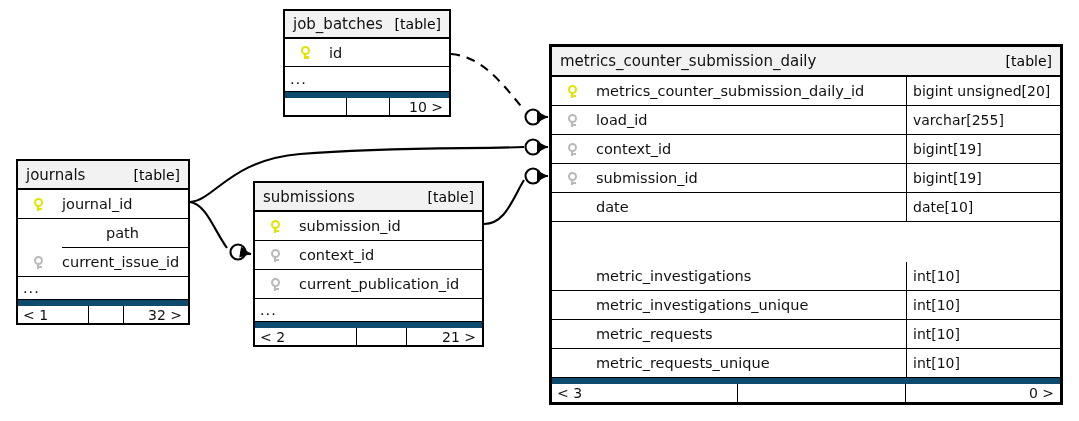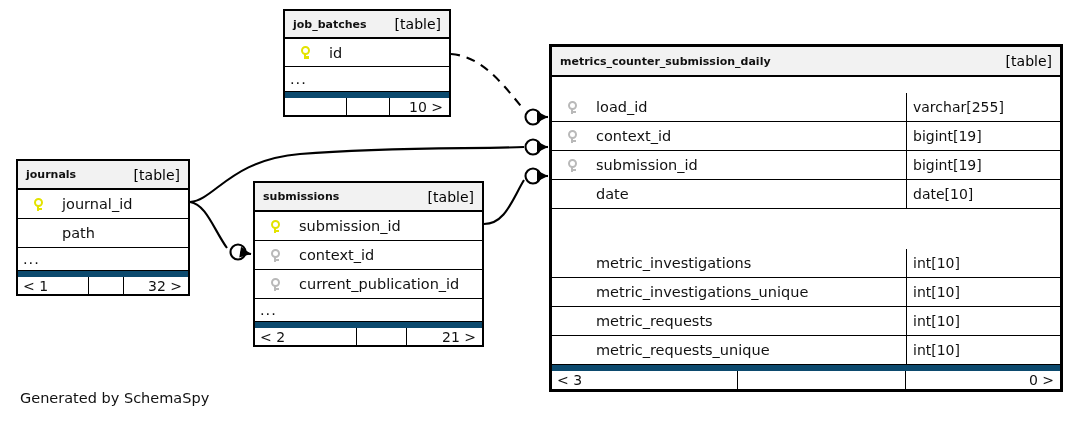--- a/index.html
+++ b/index.html
@@ -12,21 +12,21 @@
   svg.edges{position:absolute;left:0;top:0;width:1079px;height:421px;pointer-events:none;}
 
   .table-box{position:absolute;background:#fff;box-sizing:border-box;border:2px solid #000;}
   .table-box.thick{border-width:3px;}
 
   .tb-header{
     display:flex;align-items:center;justify-content:space-between;
     background:#f2f2f2;border-bottom:2px solid #000;
     padding:0 8px;box-sizing:border-box;
   }
-  .tb-name{font-weight:bold;color:#111;font-size:11px;white-space:nowrap;}
+  .tb-name{font-weight:normal;color:#111;font-size:15px;white-space:nowrap;}
   .tb-tag{color:#000000;font-size:14px;white-space:nowrap;}
 
   .tb-row{
     display:flex;align-items:stretch;border-bottom:1px solid #000;
     box-sizing:border-box;
   }
   .tb-row:last-of-type{border-bottom:none;}
   .col-name{
     display:flex;align-items:center;gap:12px;flex:1 1 auto;
     padding-left:8px;box-sizing:border-box;min-width:0;
@@ -141,24 +141,36 @@
         <span class="keyslot">
           <span class="key pk">
               <span class="kring"></span>
               <span class="kstem"></span>
               <span class="ktooth"></span>
             </span>
         </span>
         <span class="cname">journal_id</span>
       </div>
     </div>
-    <div class="tb-row" style="height:29px;">
+    <div class="tb-row" style="height:29px;margin-left:44px;">
       <div class="col-name">
         <span class="keyslot"></span>
         <span class="cname">path</span>
+      </div>
+    </div>
+    <div class="tb-row" style="height:29px;">
+      <div class="col-name">
+        <span class="keyslot">
+          <span class="key fk">
+              <span class="kring"></span>
+              <span class="kstem"></span>
+              <span class="ktooth"></span>
+            </span>
+        </span>
+        <span class="cname">current_issue_id</span>
       </div>
     </div>
     <div class="tb-row" style="height:23px;">
       <div class="col-name" style="padding-left:5px;">
         <span class="ellipsis">...</span>
       </div>
     </div>
     <div class="tb-footer" style="height:23px;">
       <div class="fcell l" style="width:70px;">&lt; 1</div>
       <div class="fcell mid" style="width:36px;"></div>
@@ -218,22 +230,35 @@
       <div class="fcell r" style="flex:1;">21 &gt;</div>
     </div>
   </div>
 
   <div class="table-box thick" style="left:549px;top:44px;width:514px;">
     <div class="tb-header" style="height:30px;">
       <span class="tb-name">metrics_counter_submission_daily</span>
       <span class="tb-tag">[table]</span>
     </div>
 
-
-    <div class="tb-row" style="height:29px;margin-top:16px;">
+    <div class="tb-row" style="height:29px;">
+      <div class="col-name">
+        <span class="keyslot">
+          <span class="key pk">
+              <span class="kring"></span>
+              <span class="kstem"></span>
+              <span class="ktooth"></span>
+            </span>
+        </span>
+        <span class="cname">metrics_counter_submission_daily_id</span>
+      </div>
+      <div class="col-type" style="width:154px;">bigint unsigned[20]</div>
+    </div>
+
+    <div class="tb-row" style="height:29px;">
       <div class="col-name">
         <span class="keyslot">
           <span class="key fk">
               <span class="kring"></span>
               <span class="kstem"></span>
               <span class="ktooth"></span>
             </span>
         </span>
         <span class="cname">load_id</span>
       </div>
@@ -308,14 +333,13 @@
       <div class="col-type" style="width:154px;">int[10]</div>
     </div>
 
     <div class="tb-footer" style="height:24px;">
       <div class="fcell l" style="width:185px;">&lt; 3</div>
       <div class="fcell mid" style="width:169px;"></div>
       <div class="fcell r" style="flex:1;">0 &gt;</div>
     </div>
   </div>
 
-  <div id="footer-note">Generated by SchemaSpy</div>
 </div>
 
 </body></html>

